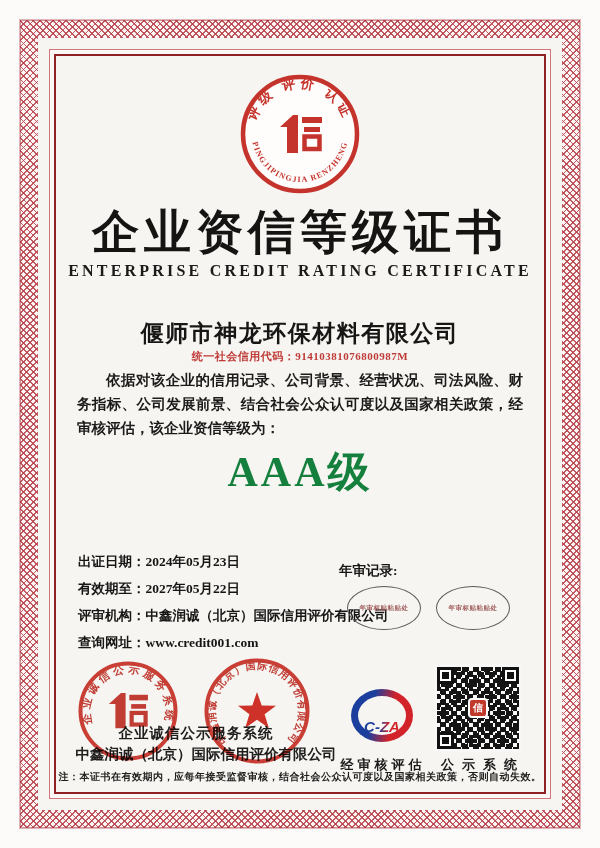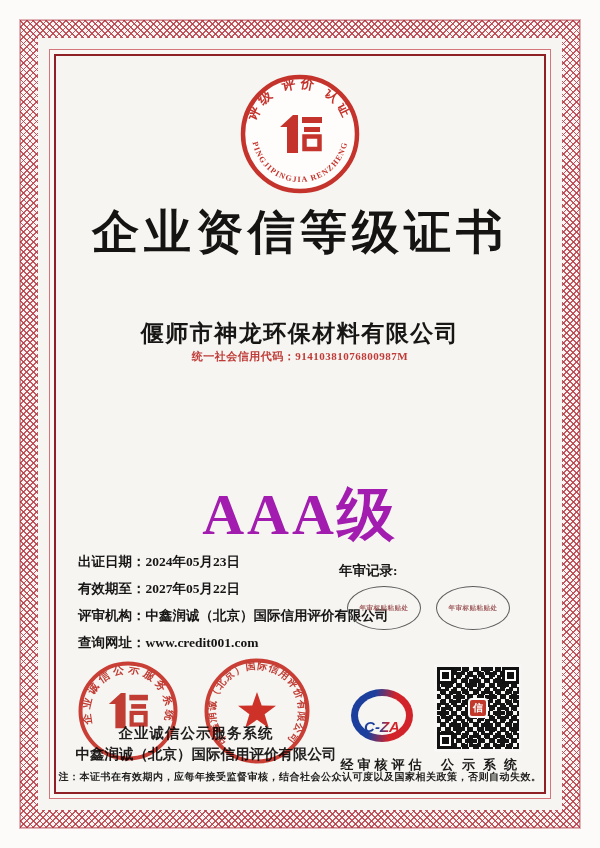--- a/index.html
+++ b/index.html
@@ -24,21 +24,21 @@
   .top-seal{top:16px;left:0;right:0;display:flex;justify-content:center;}
   .seal-svg{display:block;}
 
   .title{top:150px;font-size:47px;font-weight:900;color:#151413;letter-spacing:5px;line-height:52px;}
   .subtitle{top:206px;font-size:16px;font-weight:700;color:#1b1a19;letter-spacing:3.2px;}
   .credit-code{top:226px;right:58px;font-size:12.5px;font-weight:700;color:#c03a31;letter-spacing:.5px;text-align:right;left:auto;}
   .company{top:262px;font-size:23px;font-weight:800;color:#171615;letter-spacing:1.5px;}
   .uscc{top:293px;font-size:11px;font-weight:700;color:#bf3a36;letter-spacing:.5px;}
   .statement{top:312px;left:21px;right:21px;font-size:14.5px;line-height:24px;font-weight:700;
     color:#1c1b1a;text-align:justify;text-indent:2em;margin:0;}
-  .rating{top:388px;font-size:58px;font-weight:900;color:#a21caf;letter-spacing:3px;margin-top:32px;}
+  .rating{top:388px;font-size:42px;font-weight:900;color:#15803d;letter-spacing:3px;}
 
   .details{top:492px;left:22px;width:300px;}
   .detail-row{font-size:13.5px;font-weight:700;color:#171615;line-height:27px;white-space:nowrap;}
 
   .annual-label{top:506px;left:283px;font-size:13.5px;font-weight:800;color:#171615;}
   .sticker-row{top:530px;left:291px;display:flex;gap:15px;}
   .sticker{width:72px;height:42px;border:1.5px solid #5c5c5c;border-radius:50%;
     display:flex;align-items:center;justify-content:center;background:transparent;}
   .sticker span{font-size:6.5px;color:#a05c5c;letter-spacing:.5px;font-weight:700;}
 
@@ -100,24 +100,26 @@
         <g transform="translate(40,42)" fill="#c5342c">
           <path d="M2 13 L15 1 L20 1 L20 39 L9 39 L9 13 Z"></path>
           <rect x="24" y="3" width="20" height="6"></rect>
           <rect x="26" y="13" width="16" height="5"></rect>
           <rect x="26.5" y="22.5" width="15" height="12.5" fill="none" stroke="#c5342c" stroke-width="4.5"></rect>
         </g>
       </svg>
     </div>
 
     <div class="abs ctr title">企业资信等级证书</div>
+    <div class="abs ctr subtitle">ENTERPRISE CREDIT RATING CERTIFICATE</div>
 
     <div class="abs ctr company">偃师市神龙环保材料有限公司</div>
     <div class="abs ctr uscc">统一社会信用代码：91410381076800987M</div>
 
+    <p class="abs statement">依据对该企业的信用记录、公司背景、经营状况、司法风险、财务指标、公司发展前景、结合社会公众认可度以及国家相关政策，经审核评估，该企业资信等级为：</p>
 
     <div class="abs ctr rating">AAA级</div>
 
     <div class="abs details">
       <div class="detail-row"><span>出证日期：</span><span>2024年05月23日</span></div>
       <div class="detail-row"><span>有效期至：</span><span>2027年05月22日</span></div>
       <div class="detail-row"><span>评审机构：</span><span>中鑫润诚（北京）国际信用评价有限公司</span></div>
       <div class="detail-row"><span>查询网址：</span><span>www.credit001.com</span></div>
     </div>
 

